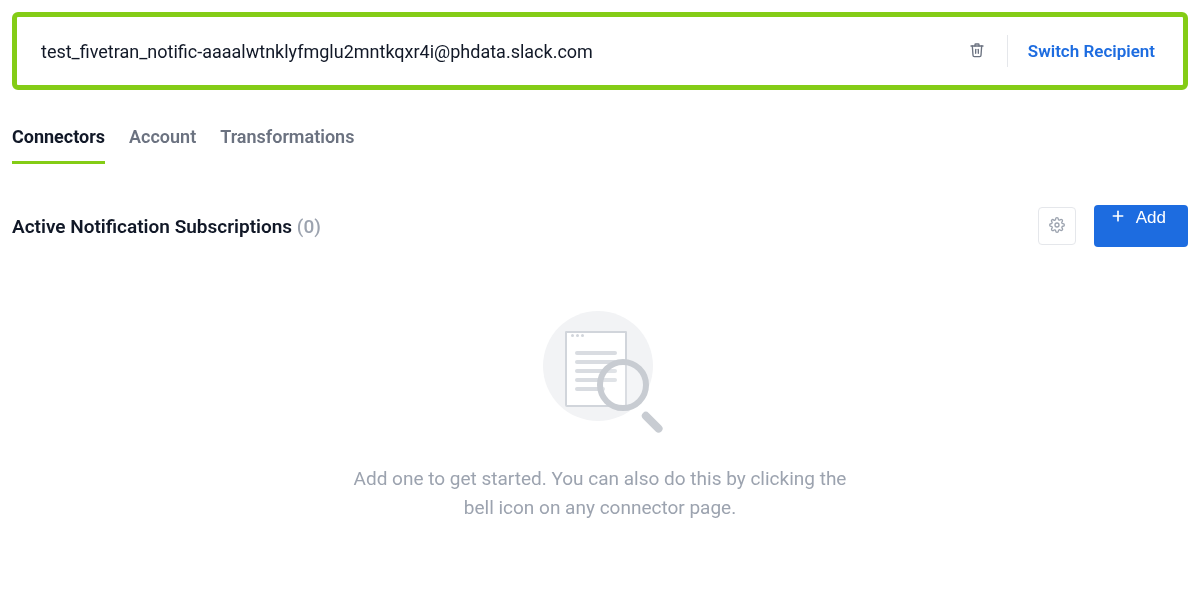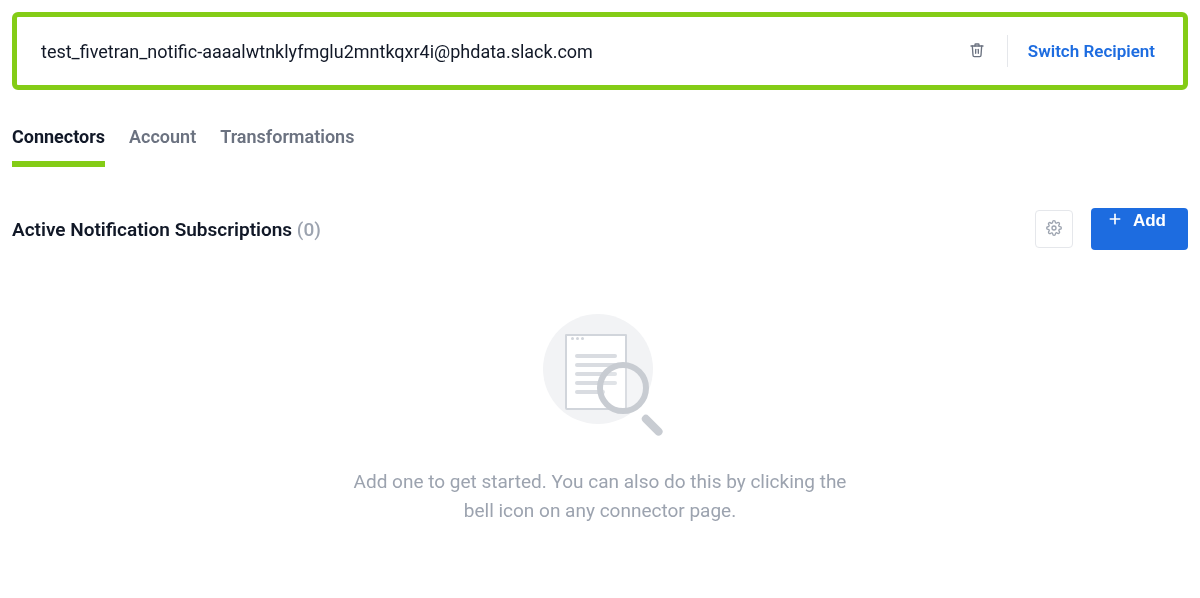--- a/index.html
+++ b/index.html
@@ -59,21 +59,21 @@
   .tab {
     font-size: 18px;
     font-weight: 600;
     color: #6b7280;
     padding: 8px 0 14px 0;
     cursor: pointer;
   }
   .tab.active {
     color: #111827;
     font-weight: 700;
-    border-bottom: 6px solid #84cc16;
+    border-bottom: 3px solid #84cc16;
   }
   .section-head {
     display: flex;
     align-items: center;
     justify-content: space-between;
     margin-top: 40px;
   }
   .section-title {
     font-size: 19px;
     font-weight: 600;
@@ -105,21 +105,21 @@
     background: #1d6ce0;
     color: #fff;
     border: none;
     border-radius: 4px;
     height: 42px;
     padding: 0 22px 16px 16px;
     display: flex;
     align-items: center;
     gap: 10px;
     font-size: 17px;
-    font-weight: 700;
+    font-weight: 400;
     cursor: pointer;
   }
   .add-btn svg { width:16px; height:16px; stroke:#fff; }
   .empty {
     margin-top: 64px;
     display: flex;
     flex-direction: column;
     align-items: center;
     text-align: center;
   }

